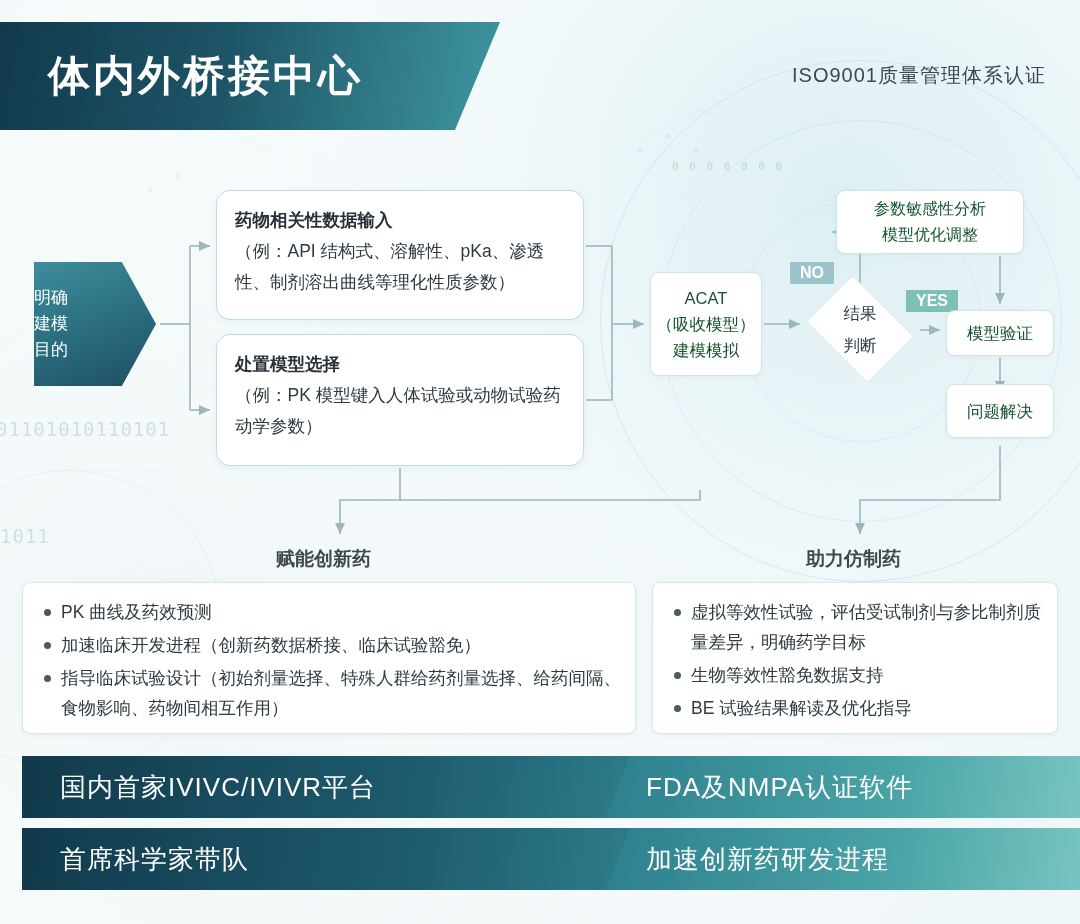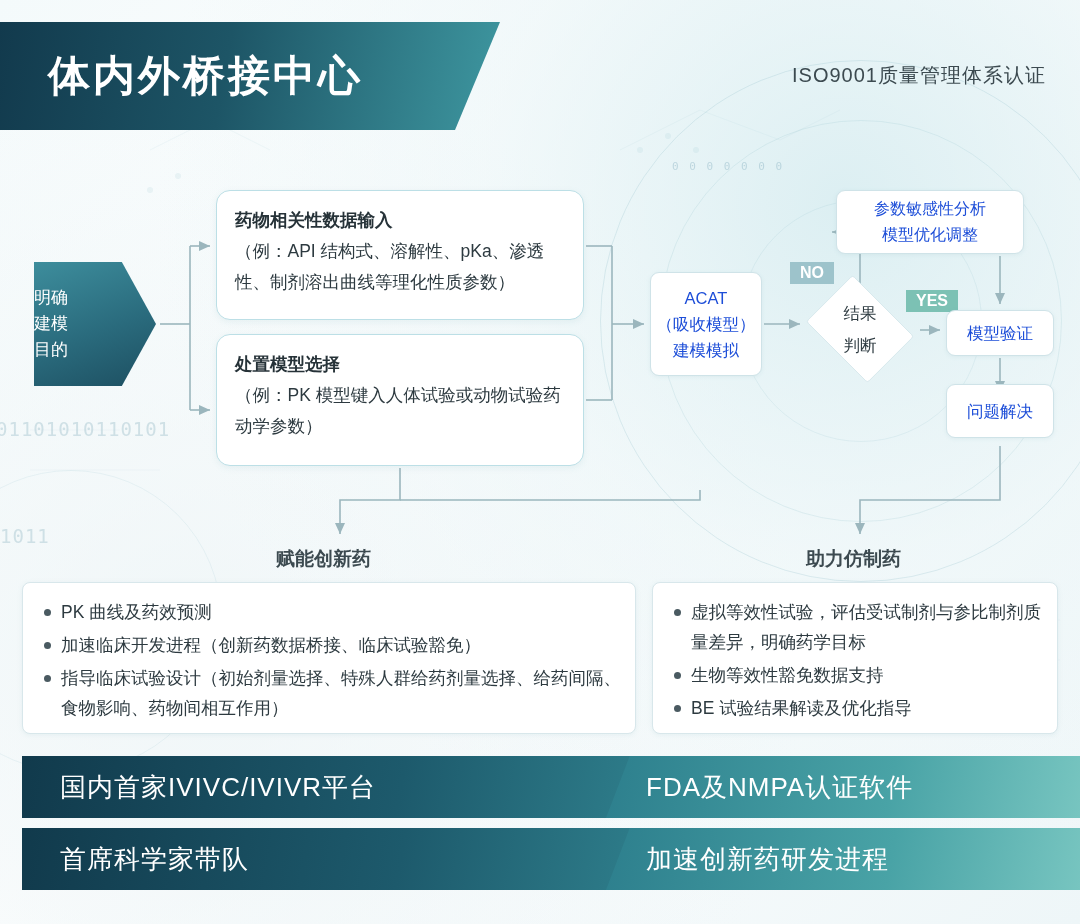--- a/index.html
+++ b/index.html
@@ -118,21 +118,21 @@
   }
   .card-input { left: 216px; top: 190px; width: 368px; height: 130px; }
   .card-model { left: 216px; top: 334px; width: 368px; height: 132px; }
 
   .box-plain {
     position: absolute;
     background: #ffffff;
     border: 1.3px solid #cfe3e8;
     border-radius: 9px;
     box-sizing: border-box;
-    color: #1d4ed8;
+    color: #14532d;
     font-size: 16.5px;
     line-height: 26px;
     text-align: center;
     display: flex;
     flex-direction: column;
     align-items: center;
     justify-content: center;
     box-shadow: 0 1px 4px rgba(120, 170, 185, 0.12);
   }
   .box-acat { left: 650px; top: 272px; width: 112px; height: 104px; }

